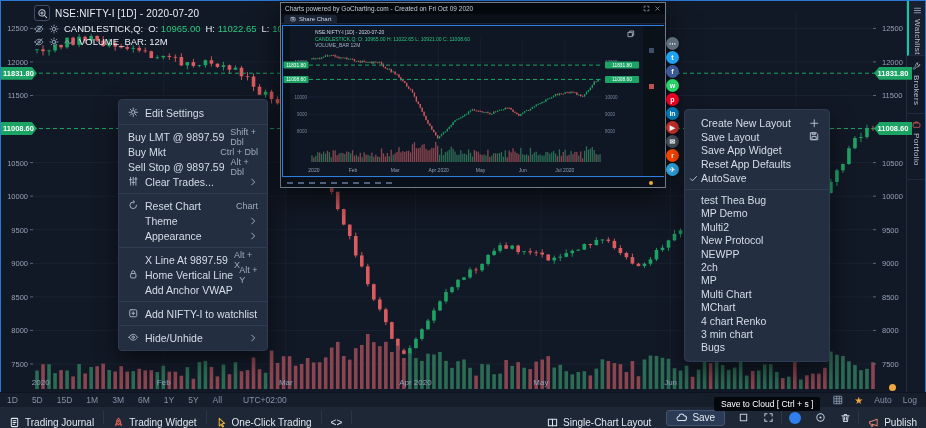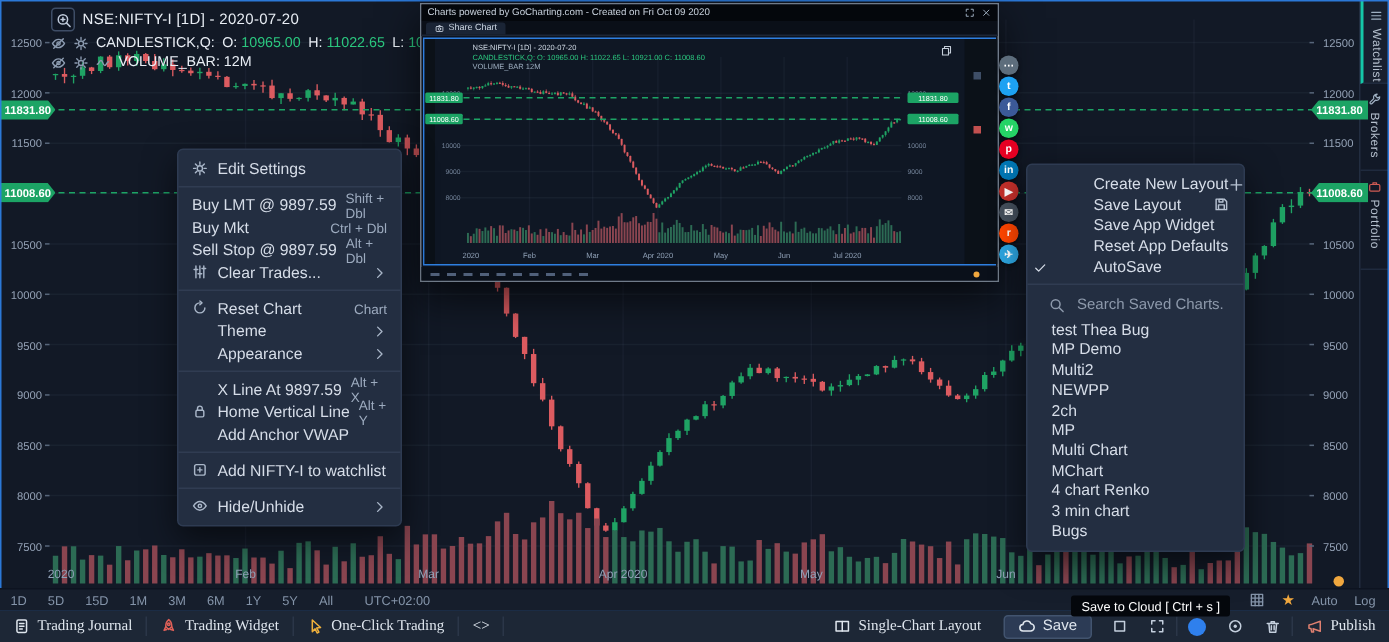--- a/index.html
+++ b/index.html
@@ -38,21 +38,21 @@
   .mrow { display:flex; align-items:center; height:15px; padding:0 9px; font-size:10.5px; color:#d6dde8; cursor:default; }
   .mrow .mi { width:17px; font-size:10.5px; color:#a9b6c8; display:flex; flex:0 0 17px; }
   .mrow .ml { flex:1; white-space:nowrap; }
   .mrow .ms { font-size:9px; color:#9dabbf; margin-left:6px; }
   .mrow .mc { width:10px; font-size:10px; color:#a9b6c8; display:flex; justify-content:flex-end; }
   .mdiv { height:1px; background:#303c52; margin:4px 0; }
 
   
   .layout-menu { left:684px; top:109px; width:146px; padding:6px 0; }
   .rrow { display:flex; align-items:center; height:13.8px; padding:0 10px 0 16px; font-size:10.5px; color:#d6dde8; position:relative; }
-  .rrow .rl { flex:1; white-space:nowrap;margin-left:28px; }
+  .rrow .rl { flex:1; white-space:nowrap; }
   .rrow .ri { font-size:10.5px; color:#b7c2d2; display:flex; }
   .rrow .rcheck { position:absolute; left:4px; font-size:9px; color:#d6dde8; display:flex; }
   .search-row { display:flex; align-items:center; gap:8px; height:20px; padding:0 10px 0 14px; color:#8d99ab; }
   .search-row .si { font-size:11px; display:flex; }
   .search-row .st { font-size:10px; }
   .saved-item { height:13.4px; line-height:13.4px; padding:0 10px 0 16px; font-size:10.5px; color:#d6dde8; white-space:nowrap; }
 
   
   .popup { position:absolute; left:280px; top:2px; width:386px; background:#0d1420; border:1px solid #707b89;
            box-shadow:0 10px 26px rgba(0,0,0,.65); z-index:10; }
@@ -89,22 +89,22 @@
   .tf-utc { margin-left:14px; font-size:8.5px; color:#8494a9; }
   .tf-right { margin-left:auto; display:flex; align-items:center; gap:11px; padding-right:9px; }
   .tf-right .gi { font-size:10px; color:#8494a9; display:flex; }
   .tf-right .star { color:#f0a73e; font-size:10px; }
   .tf-right .tftxt { font-size:8.5px; color:#8494a9; }
   .orange-dot { position:absolute; left:889px; top:384px; width:7px; height:7px; border-radius:50%; background:#f0a73e; z-index:9; }
 
   
   .bottom-bar { position:absolute; left:0; top:407px; width:926px; height:21px; background:#1d2736; z-index:8;
                 display:flex; align-items:center; }
-  .bb-btn { display:flex; align-items:center; gap:5px; padding:0 9px; height:100%; background:none; border:none;
-            color:#dfe6ee; font-size:10px; font-family:Liberation Serif, serif; white-space:nowrap; }
+  .bb-btn { display:flex; align-items:flex-end; gap:5px; padding:0 9px; height:100%; background:none; border:none;
+            color:#dfe6ee; font-size:10px; font-family:Liberation Sans, sans-serif; white-space:nowrap; }
   .bb-btn .bi { font-size:11px; display:flex; color:#dfe6ee; }
   .bi.rocket { color:#e06058; }
   .bi.pointer { color:#f0b13c; }
   .bi.mega { color:#e08070; }
   .bb-sep { width:1px; height:13px; background:#2b3648; }
   .save-chip { display:flex; align-items:center; gap:5px; margin:0 6px; padding:1px 9px; background:#2c3b55;
                border:1px solid #42546f; border-radius:3px; color:#dfe6ee; font-size:10px; height:16px; }
   .save-chip .bi { font-size:11px; display:flex; }
   .blue-dot { width:12px; height:12px; border-radius:50%; background:#2f80ed; display:flex; align-items:center;
               justify-content:center; color:#dff; font-size:7px; margin:0 7px; }
@@ -1361,32 +1361,24 @@
       </div>
       <div class="rrow">
         <span class="rcheck" data-icon="check">
           <svg viewBox="0 0 12 12" fill="none" stroke="currentColor" stroke-width="1.1" stroke-linecap="round" stroke-linejoin="round">
             <path d="M2 6.4l2.6 2.6L10 3.4"></path>
           </svg>
         </span>
         <span class="rl">AutoSave</span>
       </div>
       <div class="mdiv"></div>
-      <div class="search-row">
-        <span class="si" data-icon="search">
-          <svg viewBox="0 0 12 12" fill="none" stroke="currentColor" stroke-width="1.1" stroke-linecap="round" stroke-linejoin="round">
-            <circle cx="5.2" cy="5.2" r="3.2"></circle>
-            <path d="M7.6 7.6l3 3"></path>
-          </svg>
-        </span>
-        <span class="st">Search Saved Charts.</span>
-      </div>
       <div class="saved-item">test Thea Bug</div>
       <div class="saved-item">MP Demo</div>
       <div class="saved-item">Multi2</div>
+      <div class="saved-item">New Protocol</div>
       <div class="saved-item">NEWPP</div>
       <div class="saved-item">2ch</div>
       <div class="saved-item">MP</div>
       <div class="saved-item">Multi Chart</div>
       <div class="saved-item">MChart</div>
       <div class="saved-item">4 chart Renko</div>
       <div class="saved-item">3 min chart</div>
       <div class="saved-item">Bugs</div>
     </div>
 

